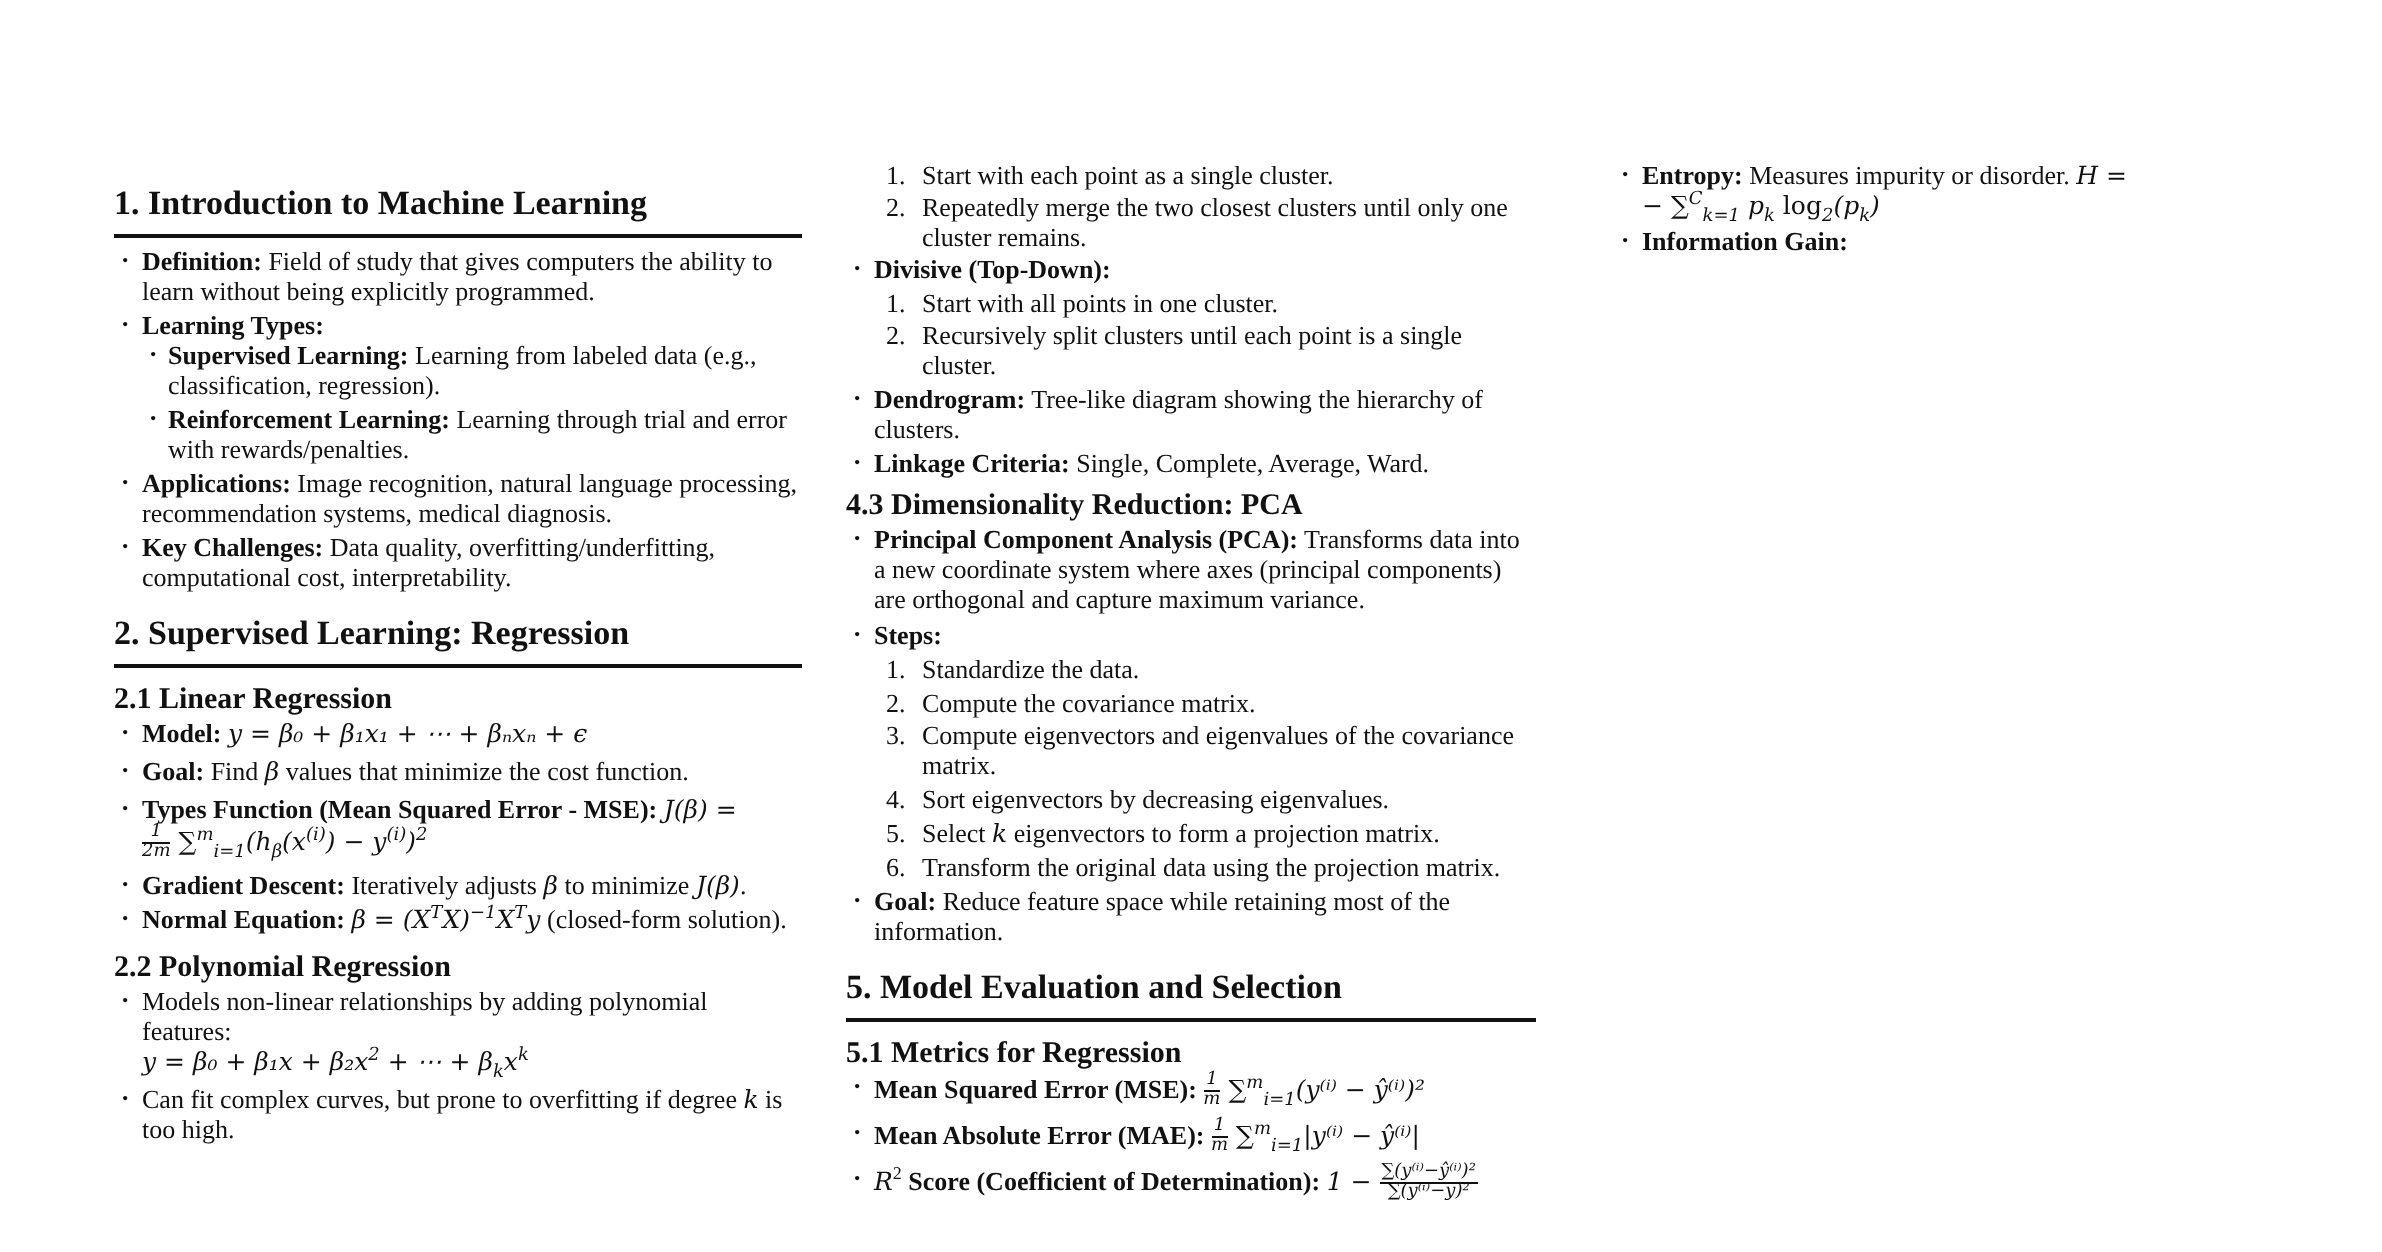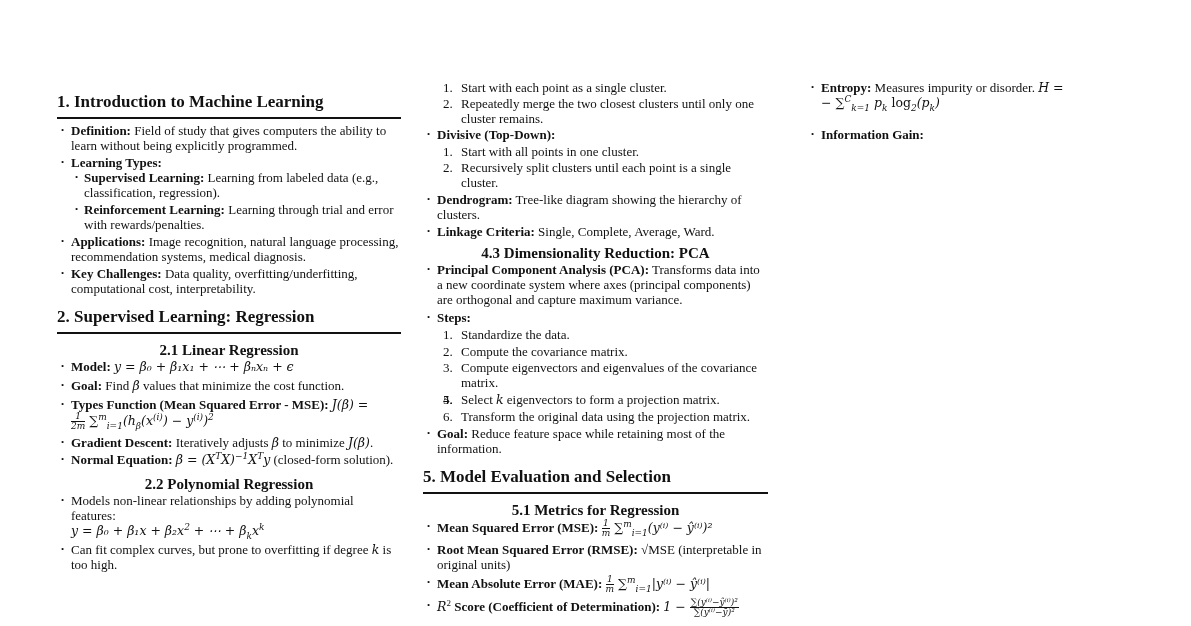--- a/index.html
+++ b/index.html
@@ -10,21 +10,21 @@
   }
   .col { position: absolute; top: 0; }
   .col1 { left: 57px; width: 344px; top: 92px; }
   .col2 { left: 423px; width: 345px; top: 80px; }
   .col3 { left: 807px; width: 262px; top: 80px; }
 
   h1.sec {
     font-size: 17px; font-weight: bold; margin: 0 0 0 0; padding-bottom: 5px;
     line-height: 20px; border-bottom: 2px solid #111; margin-bottom: 4px;
   }
-  h2.sub { font-size: 15px; font-weight: bold; margin: 0; line-height: 18px; text-align: center; }
+  h2.sub { font-size: 15px; font-weight: bold; margin: 0; line-height: 18px; }
   ul.b { list-style: none; margin: 0; padding: 0; }
   ul.b > li { position: relative; padding-left: 14px; margin-bottom: 2px; }
   ul.b > li::before {
     content: "\2022"; position: absolute; left: 4px; top: 0; font-size: 9px;
   }
   ul.b ul.b { margin-top: 0; }
   ul.b ul.b > li { padding-left: 13px; margin-bottom: 2px; }
   ol.n { margin: 0; padding: 0; list-style: none; }
   ol.n > li { position: relative; padding-left: 38px; margin-bottom: 1px; }
   ol.n > li .num { position: absolute; left: 20px; top: 0; }
@@ -94,37 +94,36 @@
   </ul>
   <div class="gap3"></div>
   <h2 class="sub">4.3 Dimensionality Reduction: PCA</h2>
   <ul class="b">
     <li style="margin-bottom:3px"><span class="lbl">Principal Component Analysis (PCA):</span><span> Transforms data into a new coordinate system where axes (principal components) are orthogonal and capture maximum variance.</span></li>
     <li><span class="lbl">Steps:</span>
       <ol class="n" style="margin-left:-14px;margin-top:2px">
         <li style="margin-bottom:2px"><span class="num">1.</span><span>Standardize the data.</span></li>
         <li><span class="num">2.</span><span>Compute the covariance matrix.</span></li>
         <li style="margin-bottom:2px"><span class="num">3.</span><span>Compute eigenvectors and eigenvalues of the covariance matrix.</span></li>
-        <li style="margin-bottom:2px"><span class="num">4.</span></li>
+        <li style="margin-bottom:2px"><span class="num">4.</span><span>Sort eigenvectors by decreasing eigenvalues.</span></li>
         <li style="margin-bottom:2px"><span class="num">5.</span><span>Select </span><span class="m">k</span><span> eigenvectors to form a projection matrix.</span></li>
         <li><span class="num">6.</span><span>Transform the original data using the projection matrix.</span></li>
       </ol>
     </li>
     <li><span class="lbl">Goal:</span><span> Reduce feature space while retaining most of the information.</span></li>
   </ul>
   <div class="gap8"></div>
   <h1 class="sec">5. Model Evaluation and Selection</h1>
   <div class="gap3"></div>
   <h2 class="sub">5.1 Metrics for Regression</h2>
   <ul class="b">
     <li style="margin-bottom:4px"><span class="lbl">Mean Squared Error (MSE):</span> <span class="m"><span class="frac"><span class="top">1</span><span>m</span></span> <span>∑</span><sup>m</sup><sub>i=1</sub><span>(y⁽ⁱ⁾ − ŷ⁽ⁱ⁾)²</span></span></li>
-    <li style="margin-bottom:3px"><span class="lbl">Root Mean Squared Error (RMSE):</span> <span>√MSE</span><span> (interpretable in original units)</span></li>
     <li style="margin-bottom:4px"><span class="lbl">Mean Absolute Error (MAE):</span> <span class="m"><span class="frac"><span class="top">1</span><span>m</span></span> <span>∑</span><sup>m</sup><sub>i=1</sub><span>|y⁽ⁱ⁾ − ŷ⁽ⁱ⁾|</span></span></li>
     <li><span class="m">R</span><sup>2</sup><span class="lbl"> Score (Coefficient of Determination):</span> <span class="m"><span>1 −</span> <span class="frac"><span class="top">∑(y⁽ⁱ⁾−ŷ⁽ⁱ⁾)²</span><span>∑(y⁽ⁱ⁾−ȳ)²</span></span></span><br></li>
   </ul>
 </div>
 
 <div class="col col3">
   <ul class="b">
-    <li style="margin-bottom:17px"><span class="lbl">Entropy:</span><span> Measures impurity or disorder. </span><span class="m">H =</span><br><span class="m"><span>− ∑</span><sup>C</sup><sub>k=1</sub><span> p</span><sub>k</sub><span class="up"> log</span><sub>2</sub><span>(p</span><sub>k</sub><span>)</span></span></li>
+    <li style="margin-bottom:3px"><span class="lbl">Entropy:</span><span> Measures impurity or disorder. </span><span class="m">H =</span><br><span class="m"><span>− ∑</span><sup>C</sup><sub>k=1</sub><span> p</span><sub>k</sub><span class="up"> log</span><sub>2</sub><span>(p</span><sub>k</sub><span>)</span></span></li>
     <li><span class="lbl">Information Gain:</span></li>
   </ul>
 </div>
 
 </body></html>

